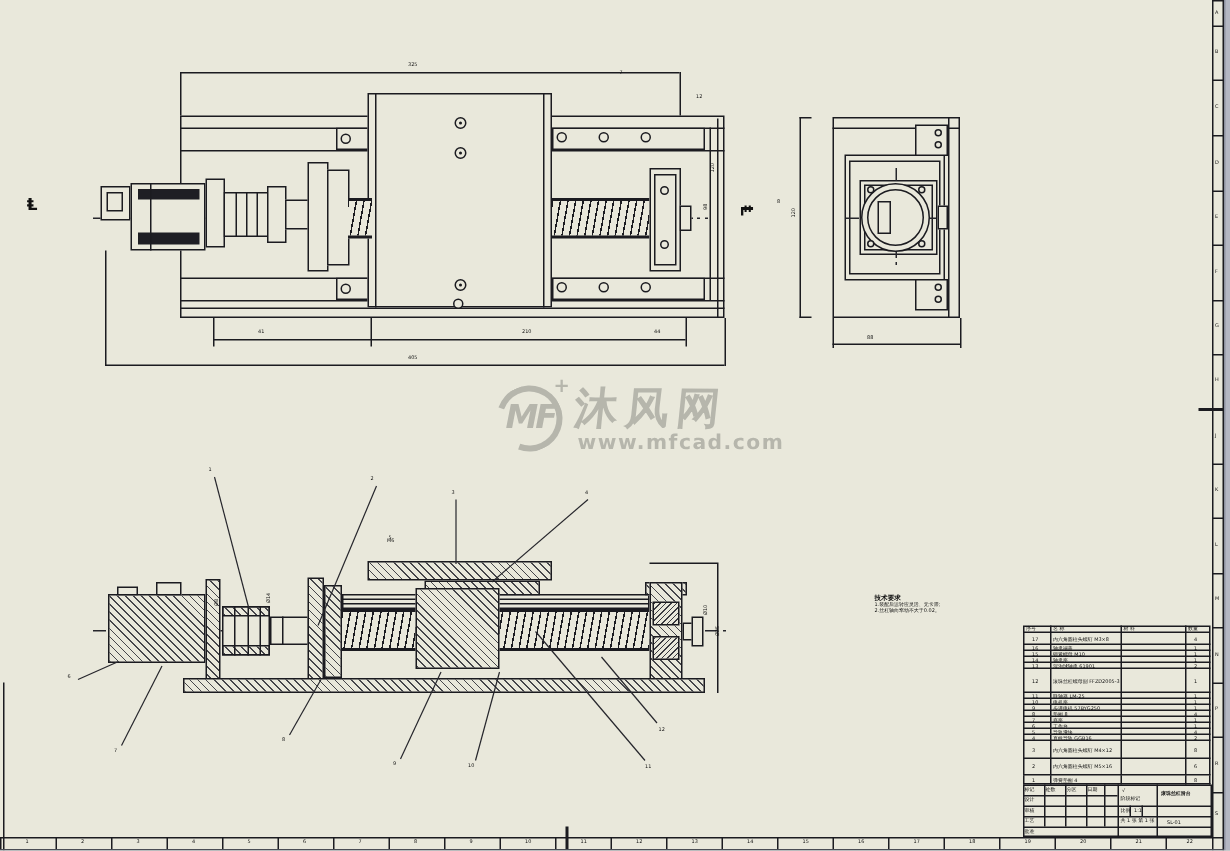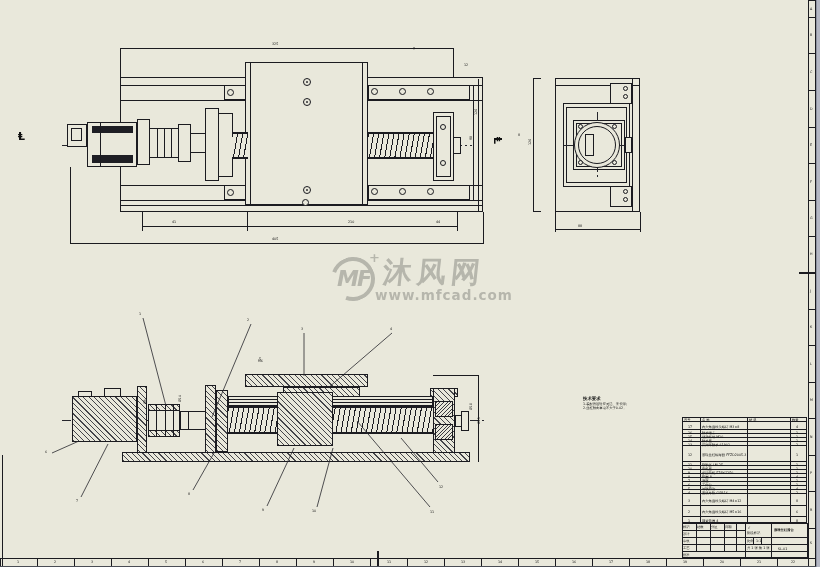--- a/index.html
+++ b/index.html
@@ -17,21 +17,21 @@
   .dashv{position:absolute;width:1px;background:repeating-linear-gradient(180deg,#26262c 0 9px,transparent 9px 12px,#26262c 12px 14px,transparent 14px 17px);}
   .cir{position:absolute;border:1px solid #1b1b20;border-radius:50%;background:#e9e8db;box-sizing:border-box;}
   .t{position:absolute;font-size:6px;line-height:1.1;color:#111;transform:scale(.55);transform-origin:0 0;white-space:nowrap;}
   .tv{position:absolute;font-size:6px;line-height:1;color:#111;transform:rotate(-90deg) scale(.55);transform-origin:0 0;white-space:nowrap;}
   .mark{position:absolute;font-size:11px;font-weight:bold;color:#111;}
   #wm{position:absolute;left:323px;top:249px;width:210px;height:66px;color:#b2b2a9;opacity:.92;}
   #wm .logo{position:absolute;left:8px;top:8px;width:44px;height:44px;border:4px solid #b2b2a9;border-radius:50%;border-left-color:transparent;transform:rotate(-25deg);box-sizing:border-box;}
   #wm .mf{position:absolute;left:14px;top:17px;font-size:22px;font-weight:bold;font-style:italic;letter-spacing:-2px;}
   #wm .spark{position:absolute;left:46px;top:1px;font-size:13px;font-weight:bold;}
   #wm .brand{position:absolute;left:60px;top:4px;font-size:29px;font-weight:bold;letter-spacing:5px;transform:skewX(-6deg);}
-  #wm .url{position:absolute;left:52px;top:38px;font-size:13.5px;font-weight:bold;letter-spacing:1px;}
+  #wm .url{position:absolute;left:62px;top:38px;font-size:13.5px;font-weight:bold;letter-spacing:1px;}
   svg{position:absolute;left:0;top:0;}
 </style>
 </head>
 <body>
 
 <div id="sheet">
 
   <div>
     <div class="dash" style="left:62px;top:145px;width:410px;"></div>
     <div class="hl" style="left:120px;top:48px;width:333px;"></div>

